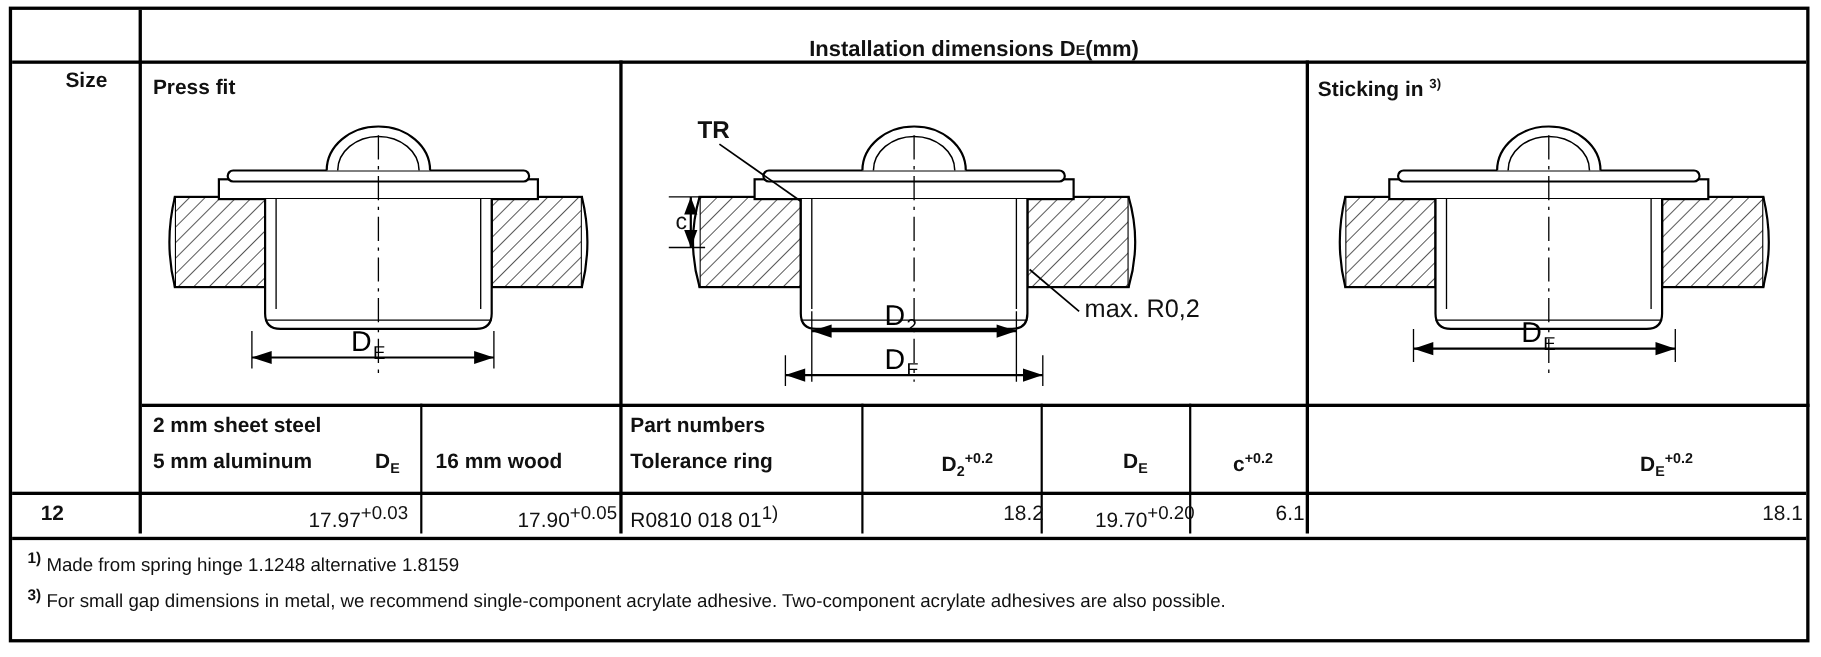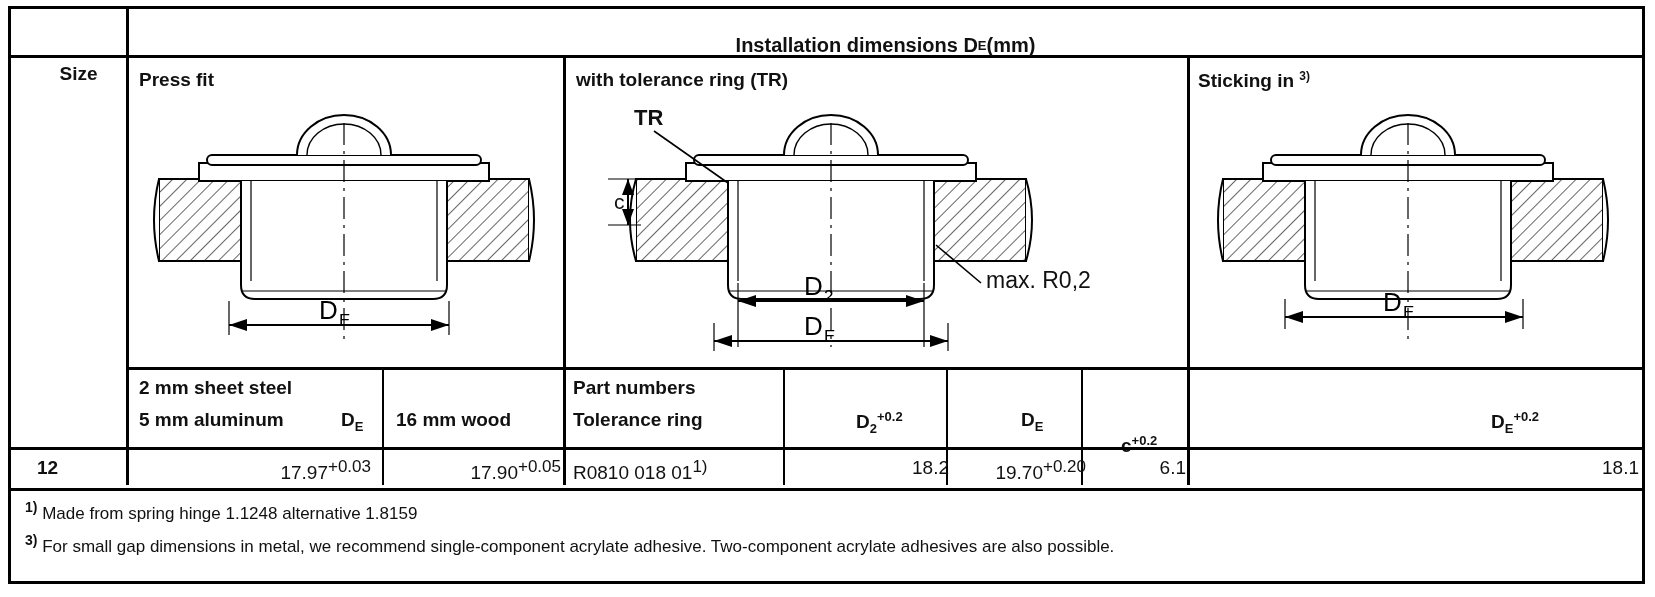--- a/index.html
+++ b/index.html
@@ -31,21 +31,21 @@
   
   .sub{position:absolute;font-weight:bold;font-size:19px;}
   #sb1a{left:128px;top:368px;}
   #sb1b{left:128px;top:400px;}
   #sb1de{left:330px;top:400px;}
   #sb1wood{left:385px;top:400px;}
   #sb2a{left:562px;top:368px;}
   #sb2b{left:562px;top:400px;}
   #sb2d2{left:845px;top:400px;}
   #sb2de{left:1010px;top:400px;}
-  #sb2c{left:1110px;top:400px;margin-top:24px;}
+  #sb2c{left:1110px;top:400px;}
   #sb3de{left:1480px;top:400px;}
   .supn{font-size:13px;vertical-align:super;font-weight:bold;}
   .subn{font-size:13px;vertical-align:sub;font-weight:bold;}
 
   
   .row-line{position:absolute;left:0;top:438px;width:100%;height:3px;background:#000;}
   .hdr-line{position:absolute;left:0;top:46px;width:100%;height:3px;background:#000;}
   .sub-line{position:absolute;left:118px;top:358px;width:1516px;height:3px;background:#000;}
   .foot-line{position:absolute;left:0;top:479px;width:100%;height:3px;background:#000;}
 
@@ -87,21 +87,20 @@
     <div class="vline" style="left:371px;top:358px;width:2px;height:118px;"></div>
     <div class="vline" style="left:772px;top:358px;width:2px;height:118px;"></div>
     <div class="vline" style="left:935px;top:358px;width:2px;height:118px;"></div>
     <div class="vline" style="left:1070px;top:358px;width:2px;height:118px;"></div>
 
     <div class="size-cell">
       <span class="size-label">Size</span>
     </div>
 
     <div class="col-head" id="ch-press">Press fit</div>
-    <div class="col-head" id="ch-tr">with tolerance ring (TR)</div>
     <div class="col-head" id="ch-stick">
       <span>Sticking in</span>
       <span class="sup">3)</span>
     </div>
 
     <div class="draw" id="draw1">
       <svg width="430" height="272" viewBox="0 0 430 272">
         <defs>
           <pattern id="h1" width="10" height="10" patternTransform="rotate(45)" patternUnits="userSpaceOnUse">
             <line x1="0" y1="0" x2="0" y2="10" stroke="#000" stroke-width="1.2"></line>

